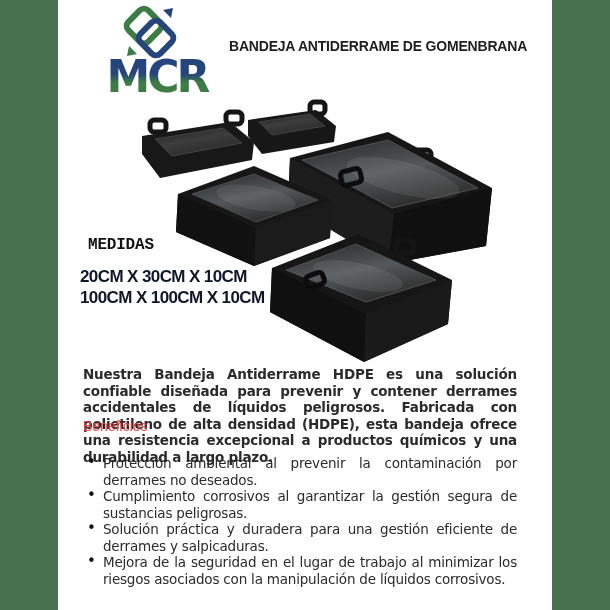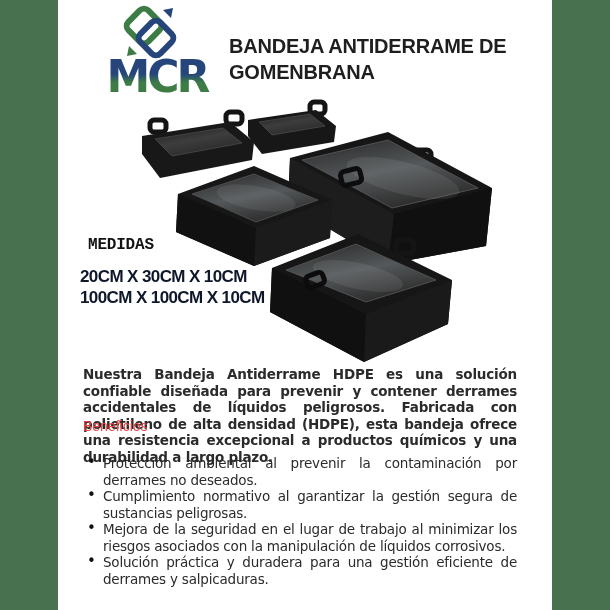--- a/index.html
+++ b/index.html
@@ -19,21 +19,21 @@
   }
   .band{position:absolute;top:0;bottom:0;width:58px;background:var(--band-green);}
   .band.left{left:0;}
   .band.right{left:552px;}
 
   
   .logo{position:absolute;left:82px;top:4px;width:150px;height:94px;}
   .title{
     position:absolute;left:229px;top:33px;width:320px;
     font-family:"Liberation Sans",sans-serif;
-    font-weight:700;font-size:20px;line-height:26px;
+    font-weight:700;font-size:14px;line-height:26px;
     color:var(--title);letter-spacing:-0.2px;
   }
 
   
   .photo{position:absolute;left:58px;top:96px;width:494px;height:268px;}
 
   
   .medidas-heading{
     position:absolute;left:88px;top:236px;
     font-family:Liberation Mono, monospace;
@@ -163,16 +163,16 @@
 <ul class="medidas-list">
   <li><span>20CM X 30CM X 10CM</span></li>
   <li><span>100CM X 100CM X 10CM</span></li>
 </ul>
 
 <p class="description">Nuestra Bandeja Antiderrame HDPE es una solución confiable diseñada para prevenir y contener derrames accidentales de líquidos peligrosos. Fabricada con polietileno de alta densidad (HDPE), esta bandeja ofrece una resistencia excepcional a productos químicos y una durabilidad a largo plazo.</p>
 
 <div class="benefits-heading">Beneficios</div>
 <ul class="benefits-list">
   <li>Protección ambiental al prevenir la contaminación por derrames no deseados.</li>
-  <li>Cumplimiento normativo al garantizar la gestión segura de sustancias peligrosas.</li>
+  <li>Cumplimiento corrosivos al garantizar la gestión segura de sustancias peligrosas.</li>
+  <li>Solución práctica y duradera para una gestión eficiente de derrames y salpicaduras.</li>
   <li>Mejora de la seguridad en el lugar de trabajo al minimizar los riesgos asociados con la manipulación de líquidos corrosivos.</li>
-  <li>Solución práctica y duradera para una gestión eficiente de derrames y salpicaduras.</li>
 </ul>
 
 </body></html>

